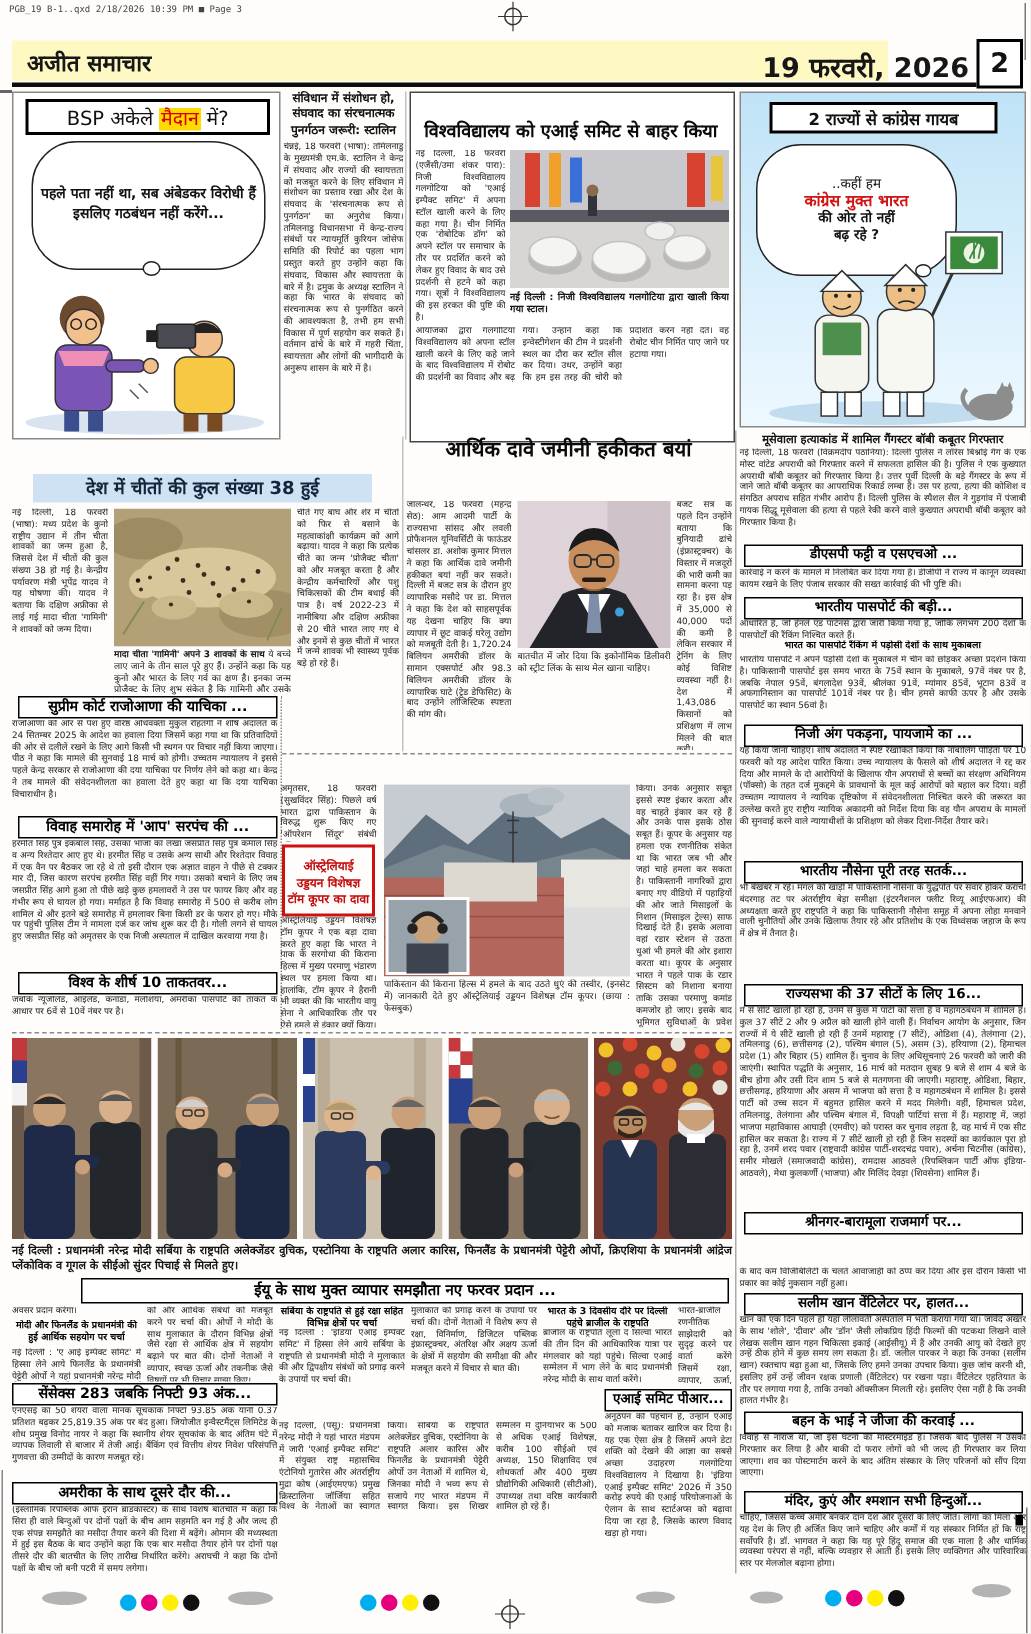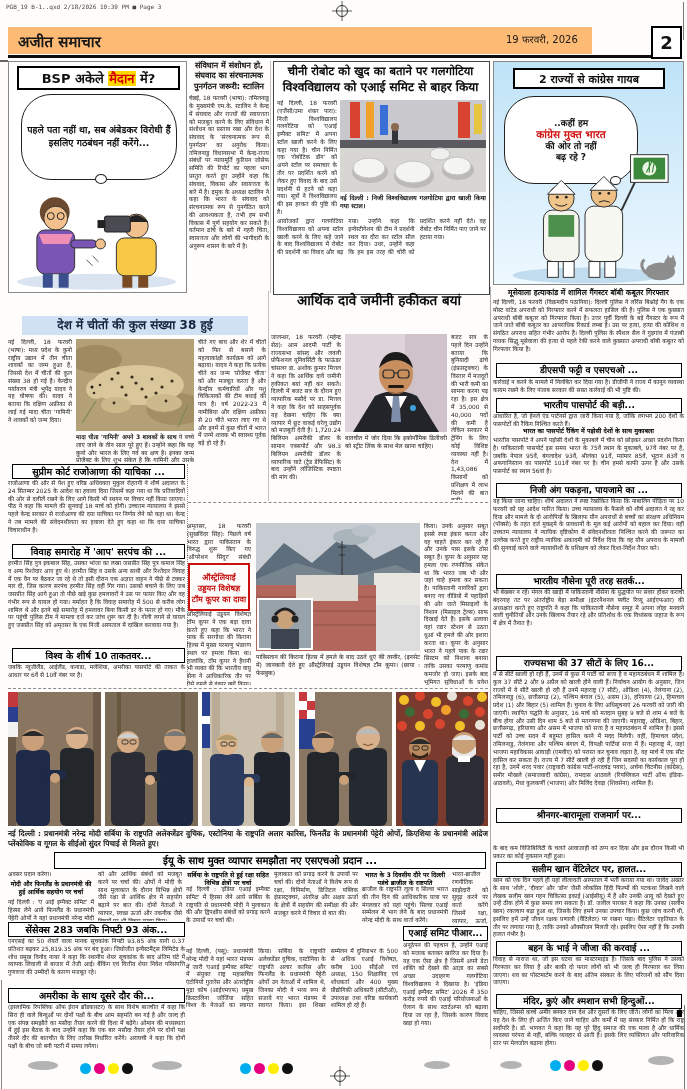--- a/index.html
+++ b/index.html
@@ -30,29 +30,29 @@
 
   <div class="abs mono" style="left:6px;top:3px;font-size:6px;color:#444">PGB_19 B-1..qxd  2/18/2026  10:39 PM  ■  Page 3</div>
   <svg class="abs" style="left:332px;top:1px" width="20" height="20" viewBox="0 0 20 20">
       <circle cx="10" cy="10" r="5.5" fill="none" stroke="#333" stroke-width="1"></circle>
       <line x1="10" y1="0" x2="10" y2="20" stroke="#333" stroke-width="0.8"></line>
       <line x1="0" y1="10" x2="20" y2="10" stroke="#333" stroke-width="0.8"></line>
     </svg>
   <div class="abs" style="left:683px;top:2px;width:1px;height:38px;background:#777"></div>
   <div class="abs" style="left:0;top:60px;width:8px;height:2px;background:#666"></div>
 
-  <div class="abs" style="left:8px;top:27px;width:584px;height:27px;background:#fdba74">
+  <div class="abs" style="left:8px;top:27px;width:584px;height:27px;background:#fef9c3">
     <span class="abs" style="left:10px;top:4px;font-size:15px;font-weight:bold;color:#171717">अजीत समाचार</span>
-    <span class="abs" style="left:498px;top:5px;width:140px;text-align:left;font-size:10px;font-weight:normal;color:#171717">19 फरवरी, 2026</span>
+    <span class="abs" style="left:498px;top:5px;width:140px;text-align:right;font-size:18px;font-weight:bold;color:#171717">19 फरवरी, 2026</span>
   </div>
   <div class="abs" style="left:651px;top:26px;width:27px;height:29px;border:2px solid #000;background:#fff;z-index:3;text-align:center;font-size:18px;font-weight:bold;line-height:29px">2</div>
   <div class="abs" style="left:8px;top:55px;width:672px;height:3px;background:#0d0d0d"></div>
 
   <div class="abs" style="left:8px;top:61px;width:177px;height:230px;border:1px solid #888;background:#fff">
-    <div class="abs" style="left:8px;top:4px;width:159px;border:2px solid #000;text-align:center;font-size:13px;font-weight:bold;padding:1px 0;background:#fff">
+    <div class="abs" style="left:8px;top:4px;width:159px;border:2px solid #000;text-align:center;font-size:13px;font-weight:normal;padding:1px 0;background:#fff">
       <span>BSP अकेले </span><span style="background:#ffd900;color:#d40000;padding:0 1px">मैदान</span><span> में?</span>
     </div>
     <div class="bubble" style="left:12px;top:32px;width:146px;height:76px;font-size:9.3px;font-weight:bold;line-height:1.35">
         <span>पहले पता नहीं था, सब अंबेडकर विरोधी हैं इसलिए गठबंधन नहीं करेंगे...</span>
       </div>
     <div class="puff" style="left:86px;top:112px;width:10px;height:8px"></div>
     <svg class="abs" style="left:0;top:116px" width="175" height="112" viewBox="0 0 176 112">
       <ellipse cx="88" cy="104" rx="80" ry="8" fill="#d9e4f0"></ellipse>
       <circle cx="46" cy="34" r="15" fill="#6b4a2f"></circle>
       <circle cx="47" cy="40" r="12" fill="#f2c08c" stroke="#333" stroke-width="1"></circle>
@@ -76,21 +76,20 @@
     </svg>
   </div>
 
   <div class="abs" style="left:189px;top:61px;width:80px;height:232px">
     <div style="font-size:8px;font-weight:bold;text-align:center;line-height:1.3">संविधान में संशोधन हो, संघवाद का संरचनात्मक पुनर्गठन जरूरी: स्टालिन</div>
     <div class="b6" style="position:static;margin-top:3px;height:186px">चेन्नई, 18 फरवरी (भाषा): तमिलनाडु के मुख्यमंत्री एम.के. स्टालिन ने केन्द्र में संघवाद और राज्यों की स्वायत्तता को मजबूत करने के लिए संविधान में संशोधन का प्रस्ताव रखा और देश के संघवाद के 'संरचनात्मक रूप से पुनर्गठन' का अनुरोध किया। तमिलनाडु विधानसभा में केन्द्र-राज्य संबंधों पर न्यायमूर्ति कुरियन जोसेफ समिति की रिपोर्ट का पहला भाग प्रस्तुत करते हुए उन्होंने कहा कि संघवाद, विकास और स्वायत्तता के बारे में है। द्रमुक के अध्यक्ष स्टालिन ने कहा कि भारत के संघवाद को संरचनात्मक रूप से पुनर्गठित करने की आवश्यकता है, तभी हम सभी विकास में पूर्ण सहयोग कर सकते हैं। वर्तमान ढांचे के बारे में गहरी चिंता, स्वायत्तता और लोगों की भागीदारी के अनुरूप शासन के बारे में है।</div>
   </div>
   <div class="vr" style="left:270px;top:61px;height:232px"></div>
 
   <div class="abs" style="left:273px;top:61px;width:215px;height:232px;border:1px solid #444;background:#fff">
-    <div class="hlbig" style="left:0;top:2px;width:213px;font-size:11.5px;line-height:15px;white-space:nowrap">चीनी रोबोट को खुद का बताने पर गलगोटिया</div>
     <div class="hlbig" style="left:0;top:18px;width:213px;font-size:12px;line-height:15px;white-space:nowrap">विश्वविद्यालय को एआई समिट से बाहर किया</div>
     <div class="b6" style="left:3px;top:38px;width:60px;height:114px">नई दिल्ली, 18 फरवरी (एजैंसी/उमा शंकर पारा): निजी विश्वविद्यालय गलगोटिया को 'एआई इम्पैक्ट समिट' में अपना स्टॉल खाली करने के लिए कहा गया है। चीन निर्मित एक 'रोबोटिक डॉग' को अपने स्टॉल पर समाचार के तौर पर प्रदर्शित करने को लेकर हुए विवाद के बाद उसे प्रदर्शनी से हटने को कहा गया। सूत्रों ने विश्वविद्यालय की इस हरकत की पुष्टि की है।</div>
     <div class="ph" style="left:66px;top:38px;width:146px;height:92px">
       <svg width="146" height="92" viewBox="0 0 146 92">
         <rect width="146" height="42" fill="#c9c9cd"></rect>
         <rect x="10" y="2" width="10" height="36" fill="#d84331"></rect>
           <rect x="26" y="2" width="8" height="36" fill="#f2a02c"></rect>
           <rect x="40" y="5" width="8" height="30" fill="#3b6fd8"></rect>
           <rect x="118" y="2" width="12" height="36" fill="#d84331"></rect>
           <rect x="134" y="4" width="8" height="30" fill="#e8c53e"></rect>
@@ -107,21 +106,21 @@
           <circle cx="55" cy="27" r="4" fill="#8a6a4f"></circle>
       </svg>
     </div>
     <div class="capt" style="left:66px;top:132px;width:146px;height:20px;font-weight:bold;font-size:6.4px">नई दिल्ली : निजी विश्वविद्यालय गलगोटिया द्वारा खाली किया गया स्टाल।</div>
     <div class="b6" style="left:3px;top:156px;width:209px;height:72px;column-count:3;column-gap:5px">आयोजकों द्वारा गलगोटिया विश्वविद्यालय को अपना स्टॉल खाली करने के लिए कहे जाने के बाद विश्वविद्यालय में रोबोट की प्रदर्शनी का विवाद और बढ़ गया। उन्होंने कहा कि इन्वेस्टीगेशन की टीम ने प्रदर्शनी स्थल का दौरा कर स्टॉल सील कर दिया। उधर, उन्होंने कहा कि हम इस तरह की चोरी को प्रदर्शित करने नहीं देते। वह रोबोट चीन निर्मित पाए जाने पर हटाया गया।</div>
   </div>
 
   <div class="abs" style="left:493px;top:61px;width:189px;height:222px;border:1px solid #888;background:linear-gradient(#bfe3f7,#eef8ff)">
     <div class="abs" style="left:19px;top:6px;width:148px;border:2px solid #000;background:#fff;text-align:center;font-size:11px;font-weight:bold;padding:1px 0">2 राज्यों से कांग्रेस गायब</div>
     <div class="bubble" style="left:10px;top:34px;width:124px;height:78px;flex-direction:column;line-height:1.2">
-      <span style="font-size:9px;font-weight:bold">..कहीं हम</span>
+      <span style="font-size:9px;font-weight:normal">..कहीं हम</span>
       <span style="font-size:10.5px;font-weight:bold;color:#d11414">कांग्रेस मुक्त भारत</span>
       <span style="font-size:9px;font-weight:bold">की ओर तो नहीं</span>
       <span style="font-size:9px;font-weight:bold">बढ़ रहे ?</span>
     </div>
     <div class="puff" style="left:116px;top:114px;width:9px;height:7px"></div>
     <svg class="abs" style="left:0;bottom:0" width="187" height="132" viewBox="0 0 189 132">
       <ellipse cx="95" cy="124" rx="76" ry="8" fill="#9fc6e0" opacity="0.55"></ellipse>
       <line x1="128" y1="60" x2="150" y2="14" stroke="#333" stroke-width="2"></line>
       <rect x="138" y="2" width="38" height="28" fill="#fff" stroke="#333" stroke-width="1"></rect>
       <rect x="141" y="5" width="32" height="22" fill="#3b8a3b"></rect>
@@ -398,21 +397,21 @@
       <path d="M16,60 Q24,68 32,60 L32,64 Q24,70 16,64 Z" fill="#33241a"></path>
       <rect x="50" y="64" width="38" height="70" rx="6" fill="#2c2c34"></rect>
       <circle cx="68" cy="52" r="12" fill="#caa078"></circle>
       <path d="M56,48 Q68,38 80,48" fill="#e8e8e8"></path>
       <path d="M56,54 Q68,70 80,54 L80,62 Q68,74 56,62 Z" fill="#e8e8e8"></path>
       <rect x="62" y="64" width="12" height="6" fill="#fff"></rect>
     </svg>
   </div>
   <div class="abs" style="left:8px;top:829px;width:480px;height:22px;font-size:7.4px;font-weight:bold;line-height:1.4;text-align:justify;color:#141414">नई दिल्ली : प्रधानमंत्री नरेन्द्र मोदी सर्बिया के राष्ट्रपति अलेक्जेंडर वुचिक, एस्टोनिया के राष्ट्रपति अलार कारिस, फिनलैंड के प्रधानमंत्री पेट्टेरी ओर्पो, क्रिएशिया के प्रधानमंत्री आंद्रेज प्लेंकोविक व गूगल के सीईओ सुंदर पिचाई से मिलते हुए।</div>
 
-  <div class="bh" style="left:54px;top:852px;width:430px;font-size:10px;height:15px;line-height:15px">ईयू के साथ मुक्त व्यापार समझौता नए एसएचओ प्रदान ...</div>
+  <div class="bh" style="left:54px;top:852px;width:430px;font-size:10px;height:15px;line-height:15px">ईयू के साथ मुक्त व्यापार समझौता नए फरवर प्रदान ...</div>
   <div class="b6" style="left:8px;top:871px;width:86px;height:8px">अवसर प्रदान करेगा।</div>
   <div class="sub6" style="left:8px;top:880px;width:86px;height:18px">मोदी और फिनलैंड के प्रधानमंत्री की हुई आर्थिक सहयोग पर चर्चा</div>
   <div class="b6" style="left:8px;top:899px;width:86px;height:22px">नई दिल्ली : 'ए आई इम्पैक्ट समिट' में हिस्सा लेने आये फिनलैंड के प्रधानमंत्री पेट्टेरी ओर्पो ने यहां प्रधानमंत्री नरेन्द्र मोदी से मुलाकात कर ईयू से जुड़ी व्यापार वार्ता पर चर्चा की।</div>
   <div class="b6" style="left:98px;top:871px;width:84px;height:50px">को और आर्थिक संबंधों को मजबूत करने पर चर्चा की। ओर्पो ने मोदी के साथ मुलाकात के दौरान विभिन्न क्षेत्रों जैसे रक्षा से आर्थिक क्षेत्र में सहयोग बढ़ाने पर बात की। दोनों नेताओं ने व्यापार, स्वच्छ ऊर्जा और तकनीक जैसे विषयों पर भी विचार साझा किए।</div>
   <div class="sub6" style="left:186px;top:871px;width:84px;height:14px">सर्बिया के राष्ट्रपति से हुई रक्षा सहित विभिन्न क्षेत्रों पर चर्चा</div>
   <div class="b6" style="left:186px;top:886px;width:84px;height:41px">नई दिल्ली : 'इंडिया एआई इम्पैक्ट समिट' में हिस्सा लेने आये सर्बिया के राष्ट्रपति से प्रधानमंत्री मोदी ने मुलाकात की और द्विपक्षीय संबंधों को प्रगाढ़ करने के उपायों पर चर्चा की।</div>
   <div class="b6" style="left:274px;top:871px;width:84px;height:56px">मुलाकात को प्रगाढ़ करने के उपायों पर चर्चा की। दोनों नेताओं ने विशेष रूप से रक्षा, विनिर्माण, डिजिटल पब्लिक इंफ्रास्ट्रक्चर, अंतरिक्ष और अक्षय ऊर्जा के क्षेत्रों में सहयोग की समीक्षा की और मजबूत करने में विचार से बात की।</div>
   <div class="sub6" style="left:362px;top:871px;width:86px;height:14px">भारत के 3 दिवसीय दौरे पर दिल्ली पहुंचे ब्राजील के राष्ट्रपति</div>
   <div class="b6" style="left:362px;top:886px;width:86px;height:38px">ब्राजील के राष्ट्रपति लूला द सिल्वा भारत की तीन दिन की आधिकारिक यात्रा पर मंगलवार को यहां पहुंचे। सिल्वा एआई सम्मेलन में भाग लेने के बाद प्रधानमंत्री नरेन्द्र मोदी के साथ वार्ता करेंगे।</div>
   <div class="b6" style="left:452px;top:871px;width:36px;height:53px">भारत-ब्राजील रणनीतिक साझेदारी को सुदृढ़ करने पर वार्ता करेंगे जिसमें रक्षा, व्यापार, ऊर्जा, कृषि और स्वास्थ्य जैसे क्षेत्रों पर विशेष जोर रहेगा। विदेश राज्य मंत्री पबित्रा मार्गेरिटा ने राष्ट्रपति लूला का हवाई अड्डे पर स्वागत किया।</div>

